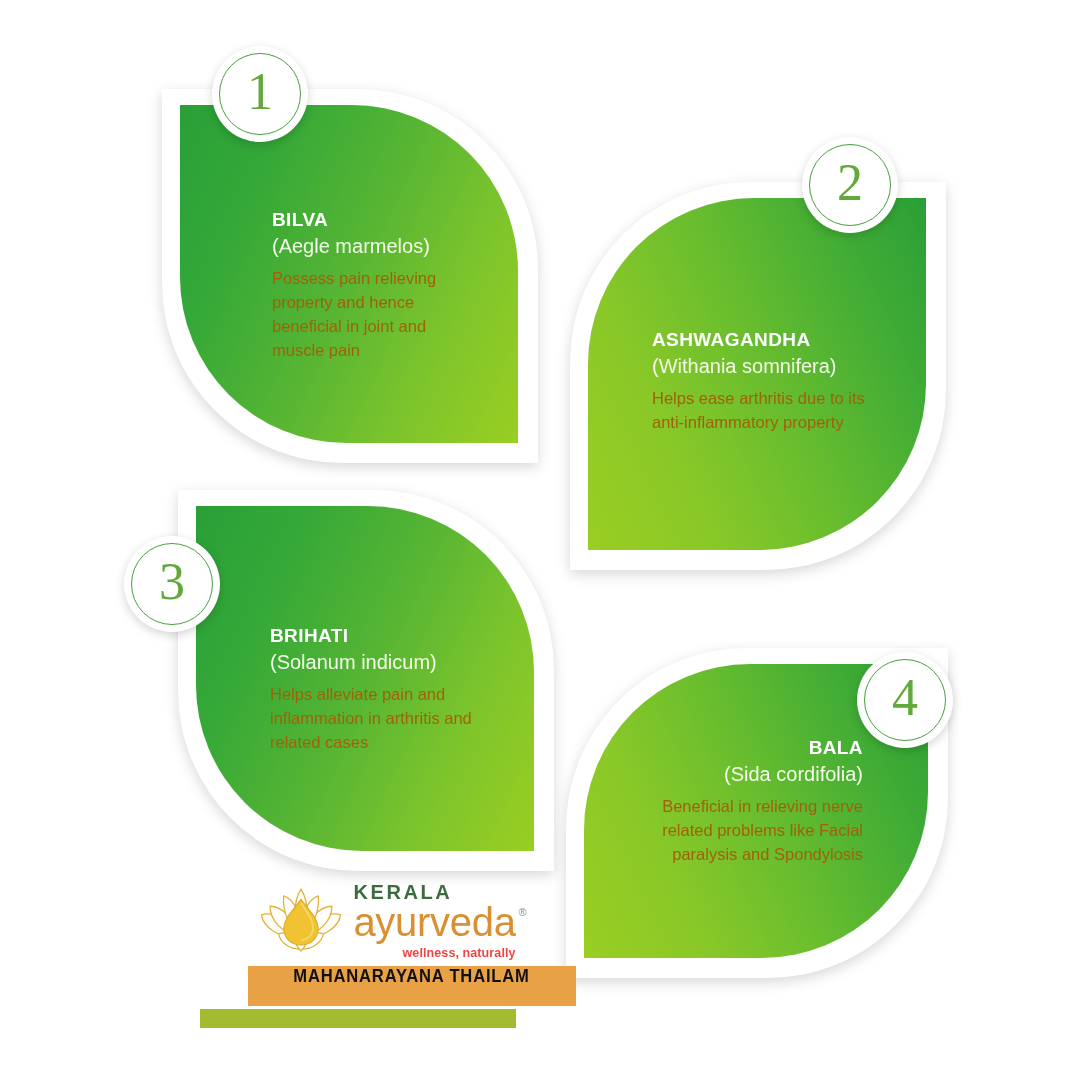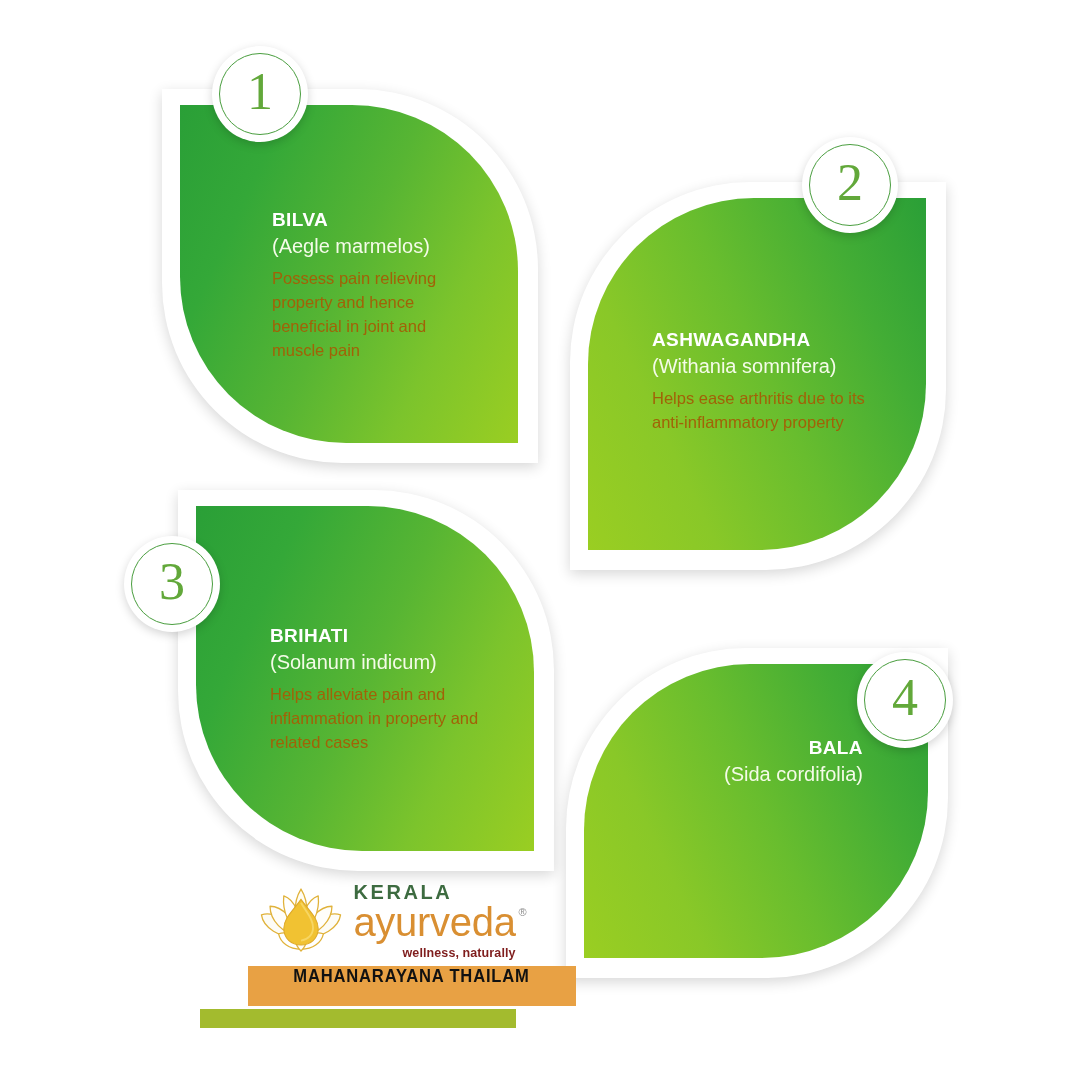--- a/index.html
+++ b/index.html
@@ -171,21 +171,21 @@
   .brand-reg {
     position: absolute;
     right: -11px;
     top: 4px;
     font-size: 11px;
     color: #8d8d8d;
   }
   .brand-tagline {
     font-size: 12.5px;
     font-weight: bold;
-    color: #7f1d1d;
+    color: #ef4444;
     text-align: right;
     margin-top: 3px;
     letter-spacing: 0.1px;
   }
 
   #banner-orange {
     position: absolute;
     left: 200px;
     top: 966px;
     width: 328px;
@@ -244,33 +244,34 @@
   <div class="num-badge" style="left:802px; top:137px;">
     <span>2</span>
   </div>
 
   <div class="card orient-a" style="left:178px; top:490px; width:376px; height:381px;">
     <div class="frame"></div>
     <div class="leaf"></div>
     <div class="card-text" style="left:92px; top:133px; width:212px;">
       <div class="card-title">BRIHATI</div>
       <div class="card-latin">(Solanum indicum)</div>
-      <div class="card-desc">Helps alleviate pain and inflammation in property and related cases</div>
+      <div class="card-desc">Helps alleviate pain and inflammation in arthritis and related cases</div>
     </div>
   </div>
   <div class="num-badge" style="left:124px; top:536px;">
     <span>3</span>
   </div>
 
   <div class="card orient-b" style="left:566px; top:648px; width:382px; height:330px;text-align:right;">
     <div class="frame"></div>
     <div class="leaf"></div>
     <div class="card-text" style="left:85px; top:87px; width:212px;">
       <div class="card-title">BALA</div>
       <div class="card-latin">(Sida cordifolia)</div>
+      <div class="card-desc">Beneficial in relieving nerve related problems like Facial paralysis and Spondylosis</div>
     </div>
   </div>
   <div class="num-badge" style="left:857px; top:652px;">
     <span>4</span>
   </div>
 
   <div id="brand">
     <div class="brand-row">
       <svg class="lotus" viewBox="0 0 100 100">
         <g stroke="#e0b23a" stroke-width="1.5" stroke-linejoin="round">

